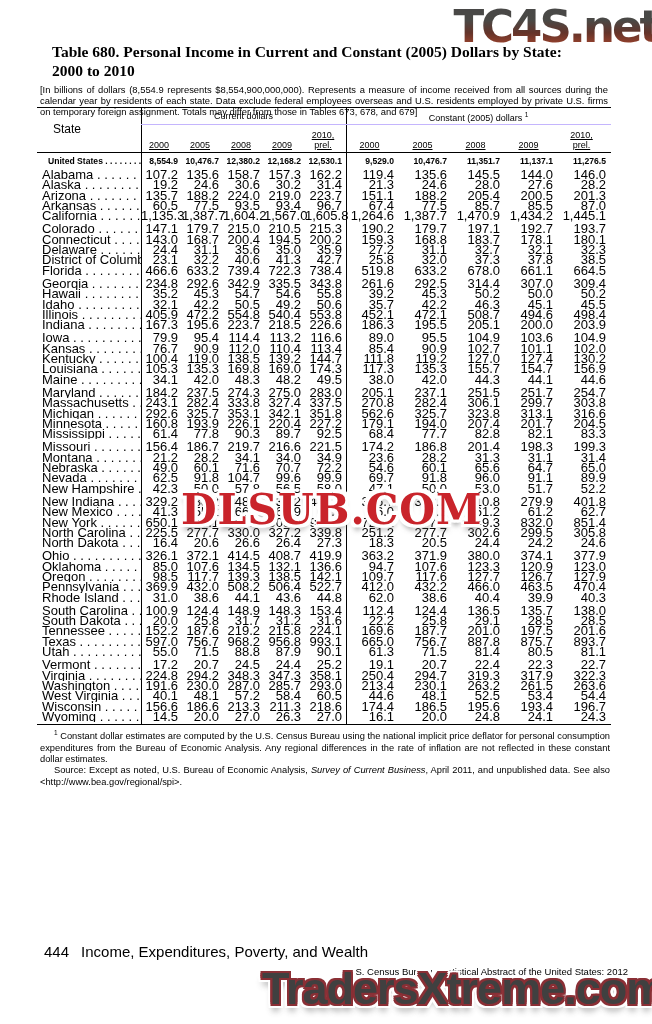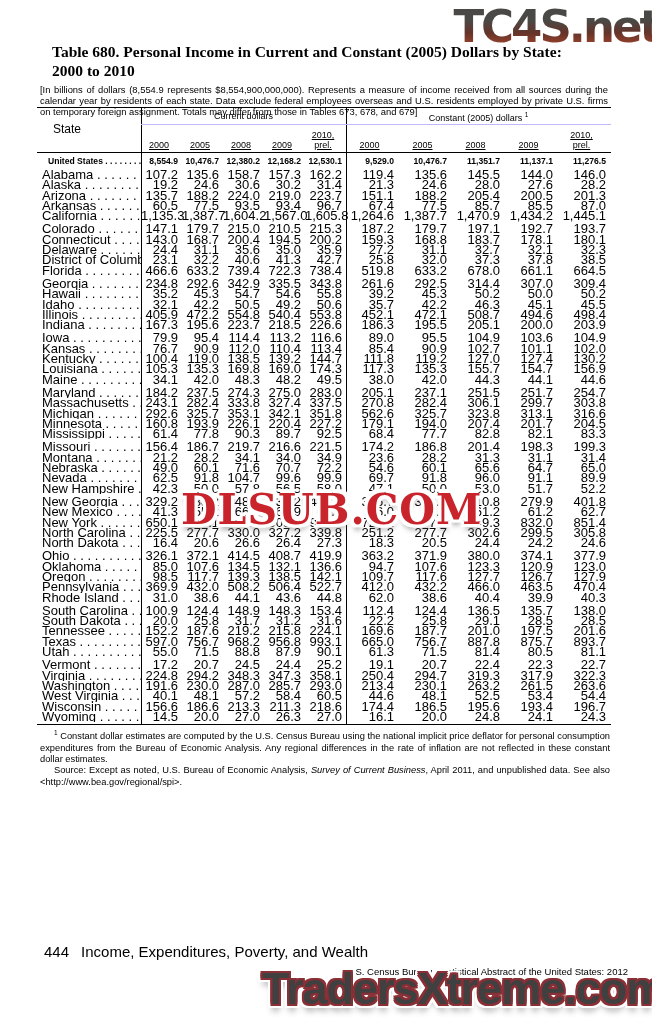--- a/index.html
+++ b/index.html
@@ -217,21 +217,21 @@
           <div class="trow">
             <div class="scell">
               <span>Colorado</span>
               <span class="dots">&nbsp;.&nbsp;.&nbsp;.&nbsp;.&nbsp;.&nbsp;.&nbsp;.&nbsp;.&nbsp;.&nbsp;.&nbsp;.&nbsp;.&nbsp;.&nbsp;.&nbsp;.&nbsp;.&nbsp;.&nbsp;.&nbsp;.&nbsp;.&nbsp;.&nbsp;.&nbsp;.&nbsp;.&nbsp;.&nbsp;.&nbsp;.&nbsp;.&nbsp;.&nbsp;.&nbsp;.&nbsp;.&nbsp;.&nbsp;.&nbsp;.&nbsp;.&nbsp;.&nbsp;.&nbsp;.&nbsp;.</span>
             </div>
             <div class="ncell cur">147.1</div>
             <div class="ncell cur">179.7</div>
             <div class="ncell cur">215.0</div>
             <div class="ncell cur">210.5</div>
             <div class="ncell cur">215.3</div>
-            <div class="ncell con">187.2</div>
+            <div class="ncell con">190.2</div>
             <div class="ncell con">179.7</div>
             <div class="ncell con">197.1</div>
             <div class="ncell con">192.7</div>
             <div class="ncell con">193.7</div>
           </div>
           <div class="trow">
             <div class="scell">
               <span>Connecticut</span>
               <span class="dots">&nbsp;.&nbsp;.&nbsp;.&nbsp;.&nbsp;.&nbsp;.&nbsp;.&nbsp;.&nbsp;.&nbsp;.&nbsp;.&nbsp;.&nbsp;.&nbsp;.&nbsp;.&nbsp;.&nbsp;.&nbsp;.&nbsp;.&nbsp;.&nbsp;.&nbsp;.&nbsp;.&nbsp;.&nbsp;.&nbsp;.&nbsp;.&nbsp;.&nbsp;.&nbsp;.&nbsp;.&nbsp;.&nbsp;.&nbsp;.&nbsp;.&nbsp;.&nbsp;.&nbsp;.&nbsp;.&nbsp;.</span>
             </div>
@@ -619,21 +619,21 @@
             <div class="ncell con">47.1</div>
             <div class="ncell con">50.0</div>
             <div class="ncell con">53.0</div>
             <div class="ncell con">51.7</div>
             <div class="ncell con">52.2</div>
           </div>
         </div>
         <div class="group">
           <div class="trow">
             <div class="scell">
-              <span>New Georgia</span>
+              <span>New Indiana</span>
               <span class="dots">&nbsp;.&nbsp;.&nbsp;.&nbsp;.&nbsp;.&nbsp;.&nbsp;.&nbsp;.&nbsp;.&nbsp;.&nbsp;.&nbsp;.&nbsp;.&nbsp;.&nbsp;.&nbsp;.&nbsp;.&nbsp;.&nbsp;.&nbsp;.&nbsp;.&nbsp;.&nbsp;.&nbsp;.&nbsp;.&nbsp;.&nbsp;.&nbsp;.&nbsp;.&nbsp;.&nbsp;.&nbsp;.&nbsp;.&nbsp;.&nbsp;.&nbsp;.&nbsp;.&nbsp;.&nbsp;.&nbsp;.</span>
             </div>
             <div class="ncell cur">329.2</div>
             <div class="ncell cur">388.2</div>
             <div class="ncell cur">448.0</div>
             <div class="ncell cur">435.2</div>
             <div class="ncell cur">446.5</div>
             <div class="ncell con">366.7</div>
             <div class="ncell con">388.2</div>
             <div class="ncell con">410.8</div>

